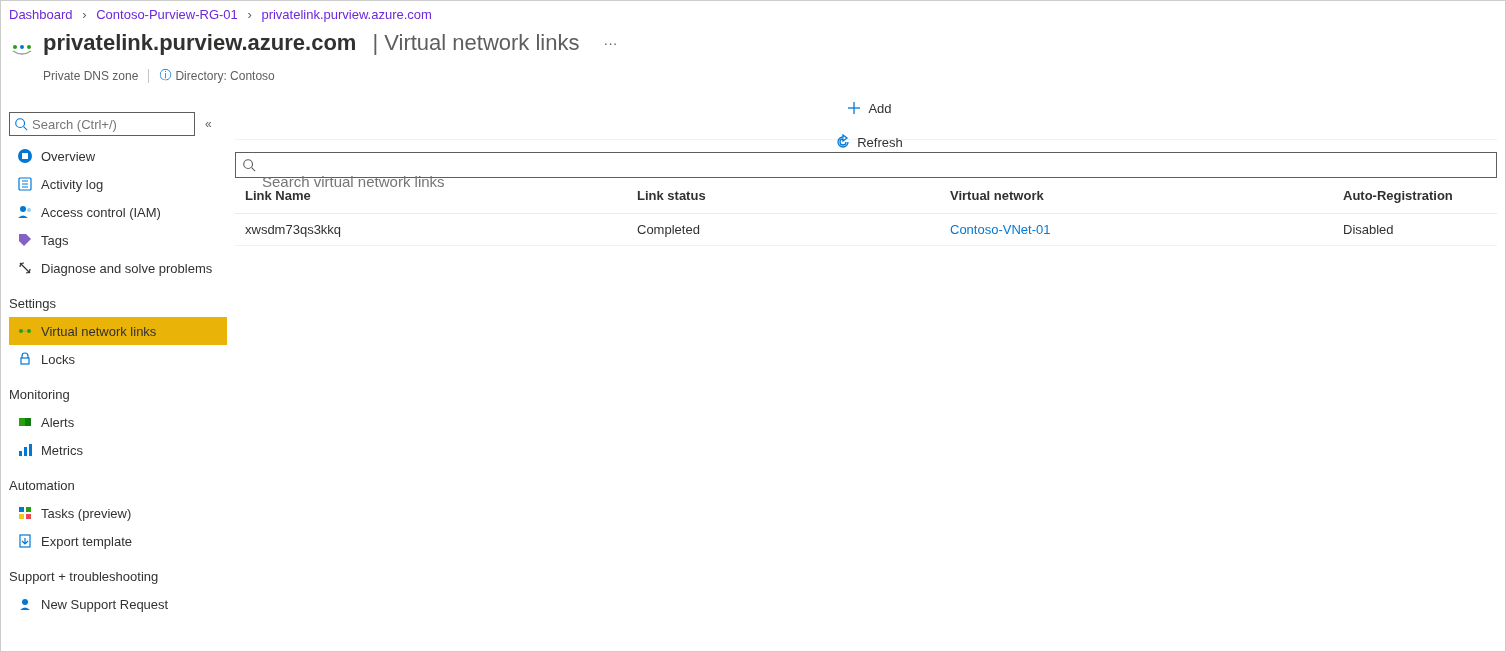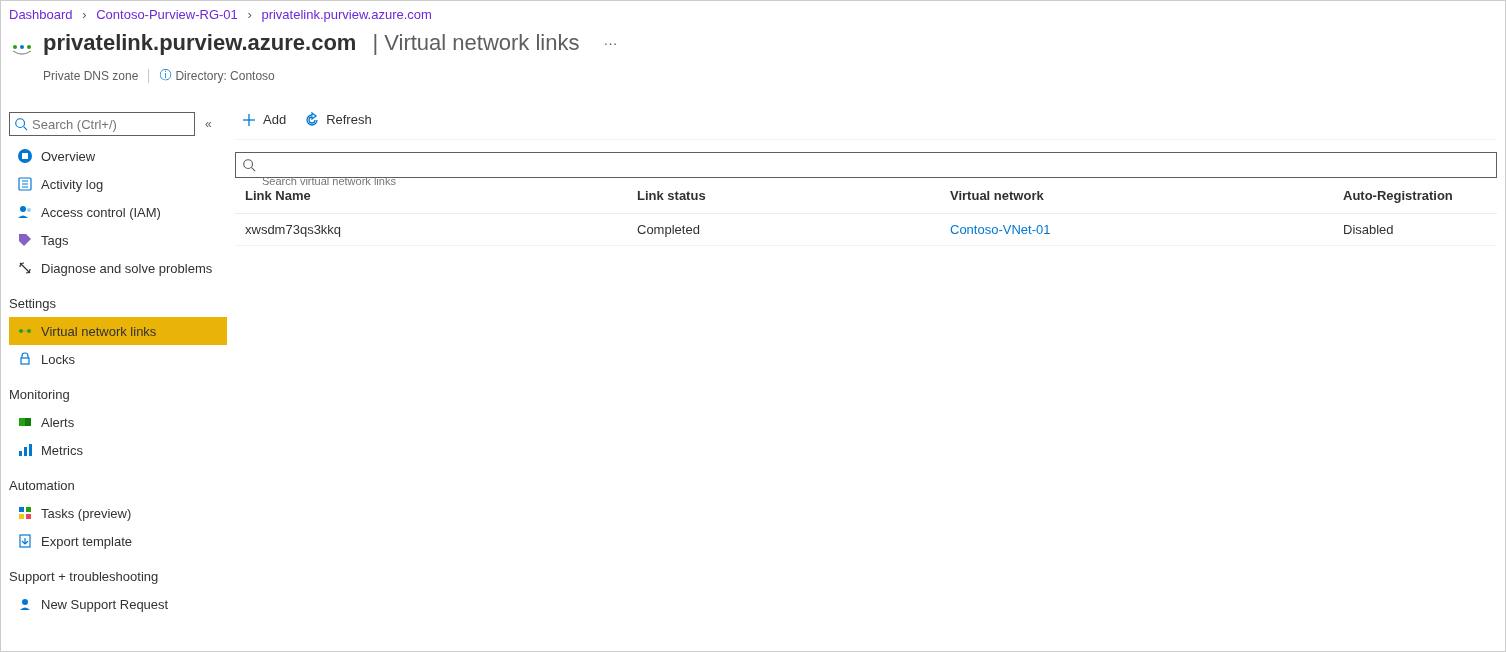--- a/index.html
+++ b/index.html
@@ -55,30 +55,30 @@
     padding: 6px 6px; font-size:13px;
     cursor:pointer; color:#323130;
     border-left: 2px solid transparent;
   }
   .nav-item.selected { background:#eab308; border-left:2px solid transparent; }
   .nav-icon { width:16px; height:16px; margin-right:8px; display:flex; align-items:center; justify-content:center; }
   .nav-section { font-size:13px; font-weight:400; color:#323130; padding:14px 6px 6px 0; }
 
   
   .main { flex:1; padding: 0 8px; }
-  .toolbar { display:flex; align-items:center; height:40px; border-bottom:1px solid #f3f2f1; gap:18px; padding-left:6px;}
+  .toolbar { display:flex; align-items:center; height:40px; border-bottom:1px solid #f3f2f1; gap:18px; padding-left:6px;flex-direction:column;}
   .toolbar-btn { display:flex; align-items:center; font-size:13px; color:#323130; cursor:pointer; }
   .toolbar-btn svg { margin-right:6px; }
 
   .table-search {
     display:flex; align-items:center;
     border:1px solid #605e5c; height:26px; margin:12px 0 0 0;
     padding:0 6px; font-size:13px; color:#605e5c; width:100%;
   }
-  .table-search input { border:none; outline:none; font-size:11px; width:100%; background:transparent;margin-top:32px; }
+  .table-search input { border:none; outline:none; font-size:15px; width:100%; background:transparent;margin-top:32px; }
   .table-search svg { margin-right:6px; flex-shrink:0; }
 
   .table-head {
     display:flex; font-weight:600; font-size:13px;
     border-bottom:1px solid #edebe9; padding:10px 10px;
   }
   .table-row { display:flex; font-size:13px; padding:8px 10px; border-bottom:1px solid #f3f2f1; }
   .col-name { flex: 0 0 392px; }
   .col-status { flex: 0 0 313px; }
   .col-vnet { flex: 0 0 393px; }

